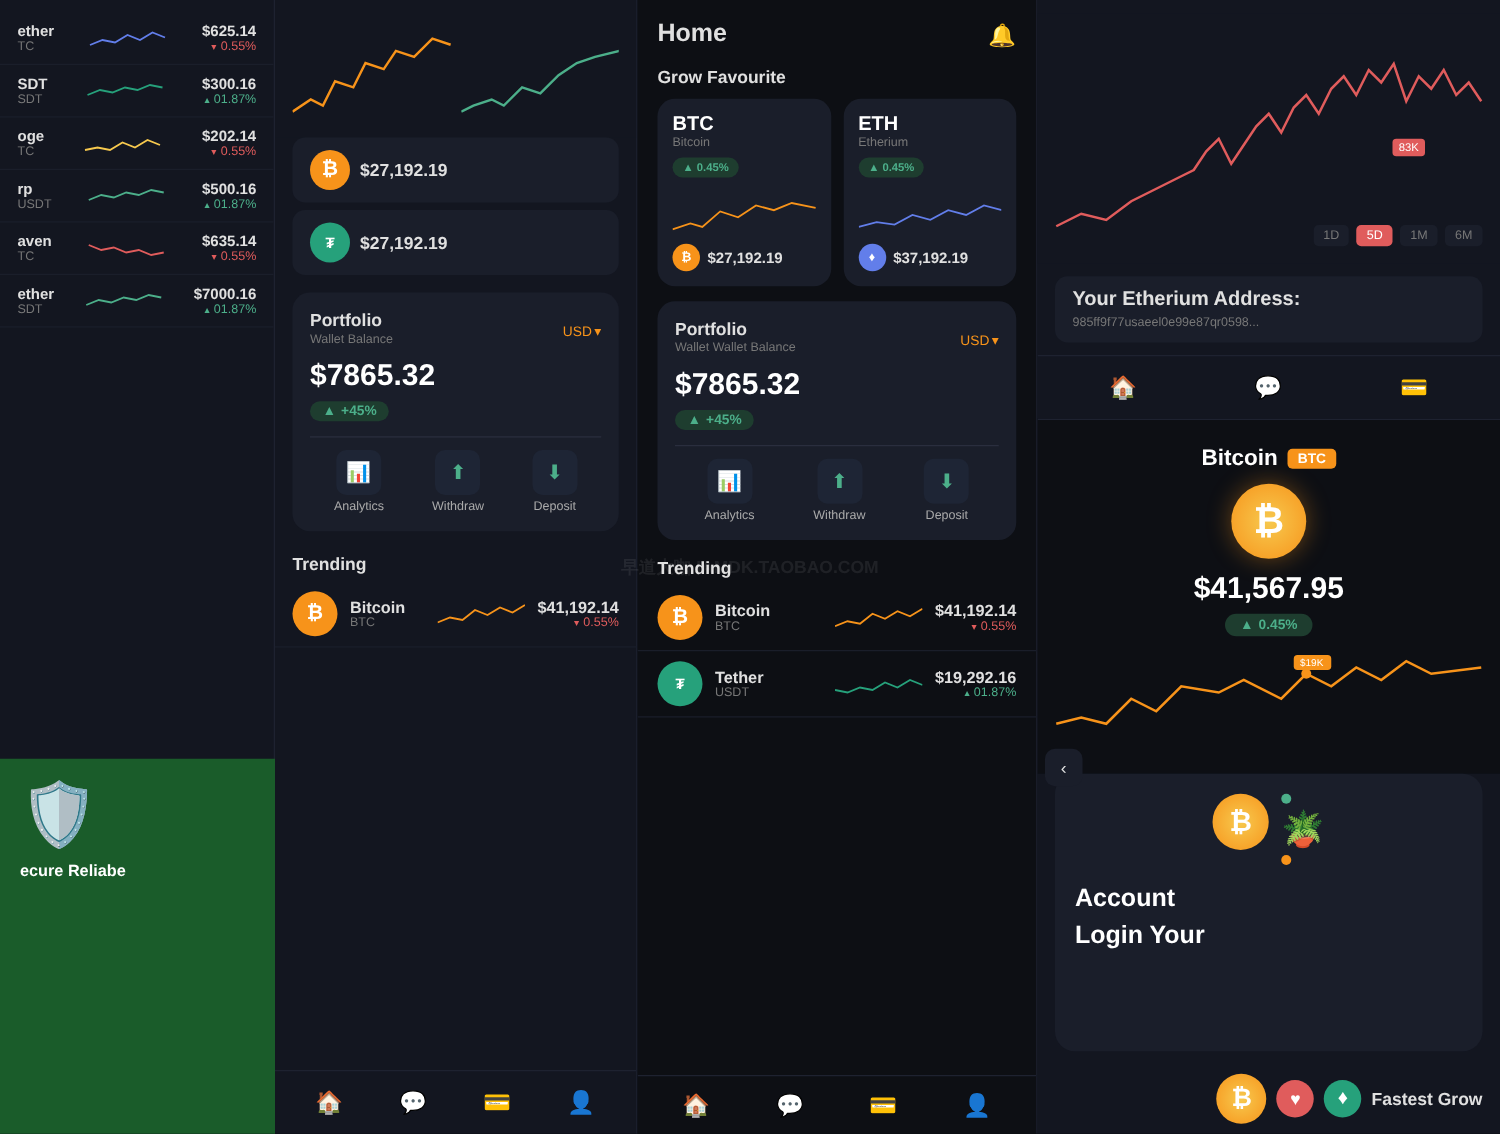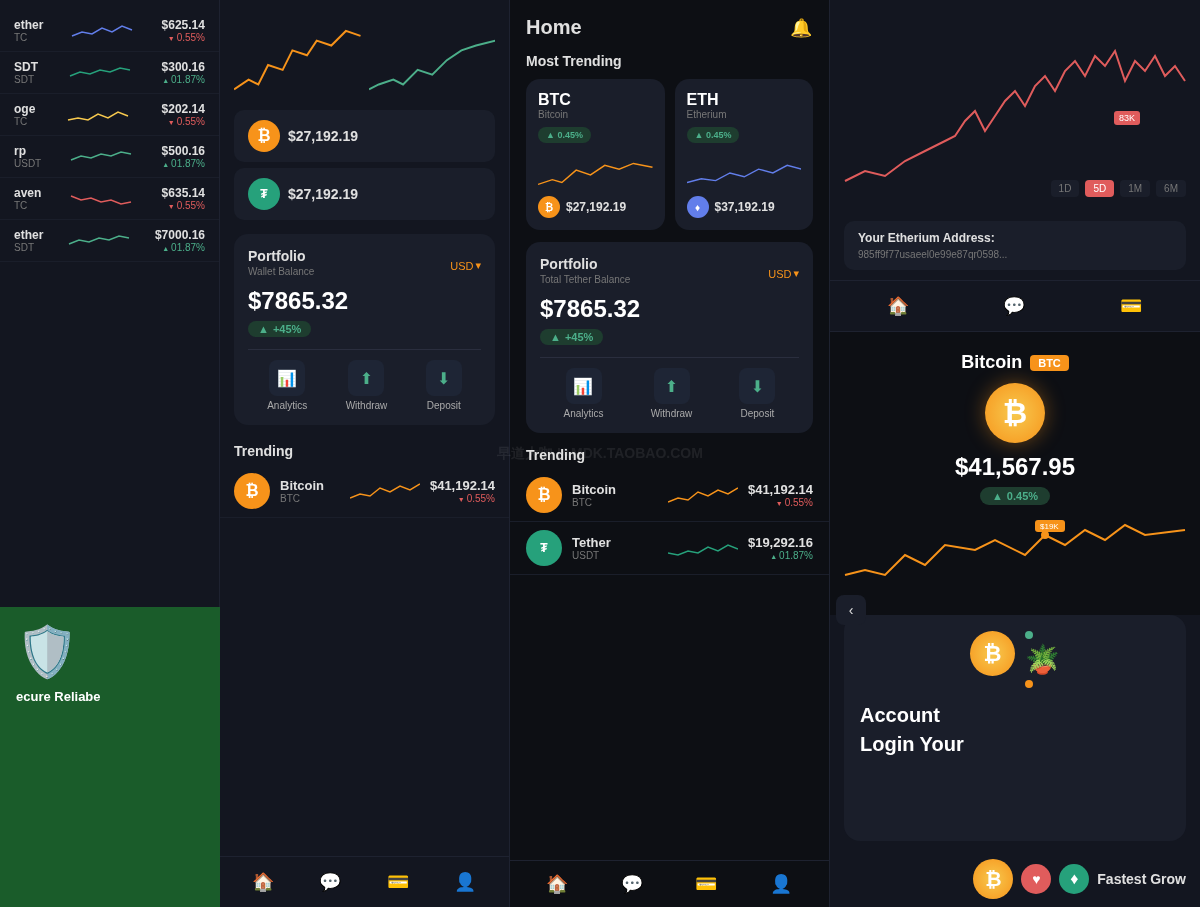--- a/index.html
+++ b/index.html
@@ -301,21 +301,21 @@
       color: #fff;
     }
 
     
     .eth-address-box {
       background: #1a1e2a;
       border-radius: 10px;
       margin: 10px 14px;
       padding: 10px 14px;
     }
-    .eth-address-title { color: #e0e0e0; font-size: 12px; font-weight: 600; margin-bottom: 4px; }
+    .eth-address-title { color: #e0e0e0; font-size: 16px; font-weight: 600; margin-bottom: 4px; }
     .eth-address-val { color: #777; font-size: 10px; word-break: break-all; }
 
     .col4-bottom-nav {
       margin-top: auto;
       display: flex;
       justify-content: space-around;
       padding: 14px 10px;
       border-top: 1px solid #1e2230;
     }
 
@@ -583,21 +583,21 @@
     <span class="nav-icon">👤</span>
   </div>
 </div>
 
 <div class="col col3">
   <div class="home-header">
     <span class="home-title">Home</span>
     <span class="bell-icon">🔔</span>
   </div>
 
-  <div class="section-label">Most Trending</div>
+  <div class="section-label">Grow Favourite</div>
 
   <div class="fav-row">
     <div class="fav-card">
       <div class="fav-card-header">
         <div>
           <div class="fav-coin-name">BTC</div>
           <div class="fav-coin-full">Bitcoin</div>
         </div>
       </div>
       <div class="fav-badge">▲ 0.45%</div>
@@ -629,21 +629,21 @@
         <div class="fav-coin-icon eth">♦</div>
         <span class="fav-price">$37,192.19</span>
       </div>
     </div>
   </div>
 
   <div class="portfolio-card2">
     <div class="portfolio-header">
       <div>
         <div class="portfolio-title">Portfolio</div>
-        <div class="portfolio-sub">Total Tether Balance</div>
+        <div class="portfolio-sub">Wallet Wallet Balance</div>
       </div>
       <div class="usd-badge">
         <span>USD</span> ▾
       </div>
     </div>
     <div class="portfolio-value">$7865.32</div>
     <span class="badge-green">
       ▲ <span>+45%</span>
     </span>
     <div class="portfolio-actions">

